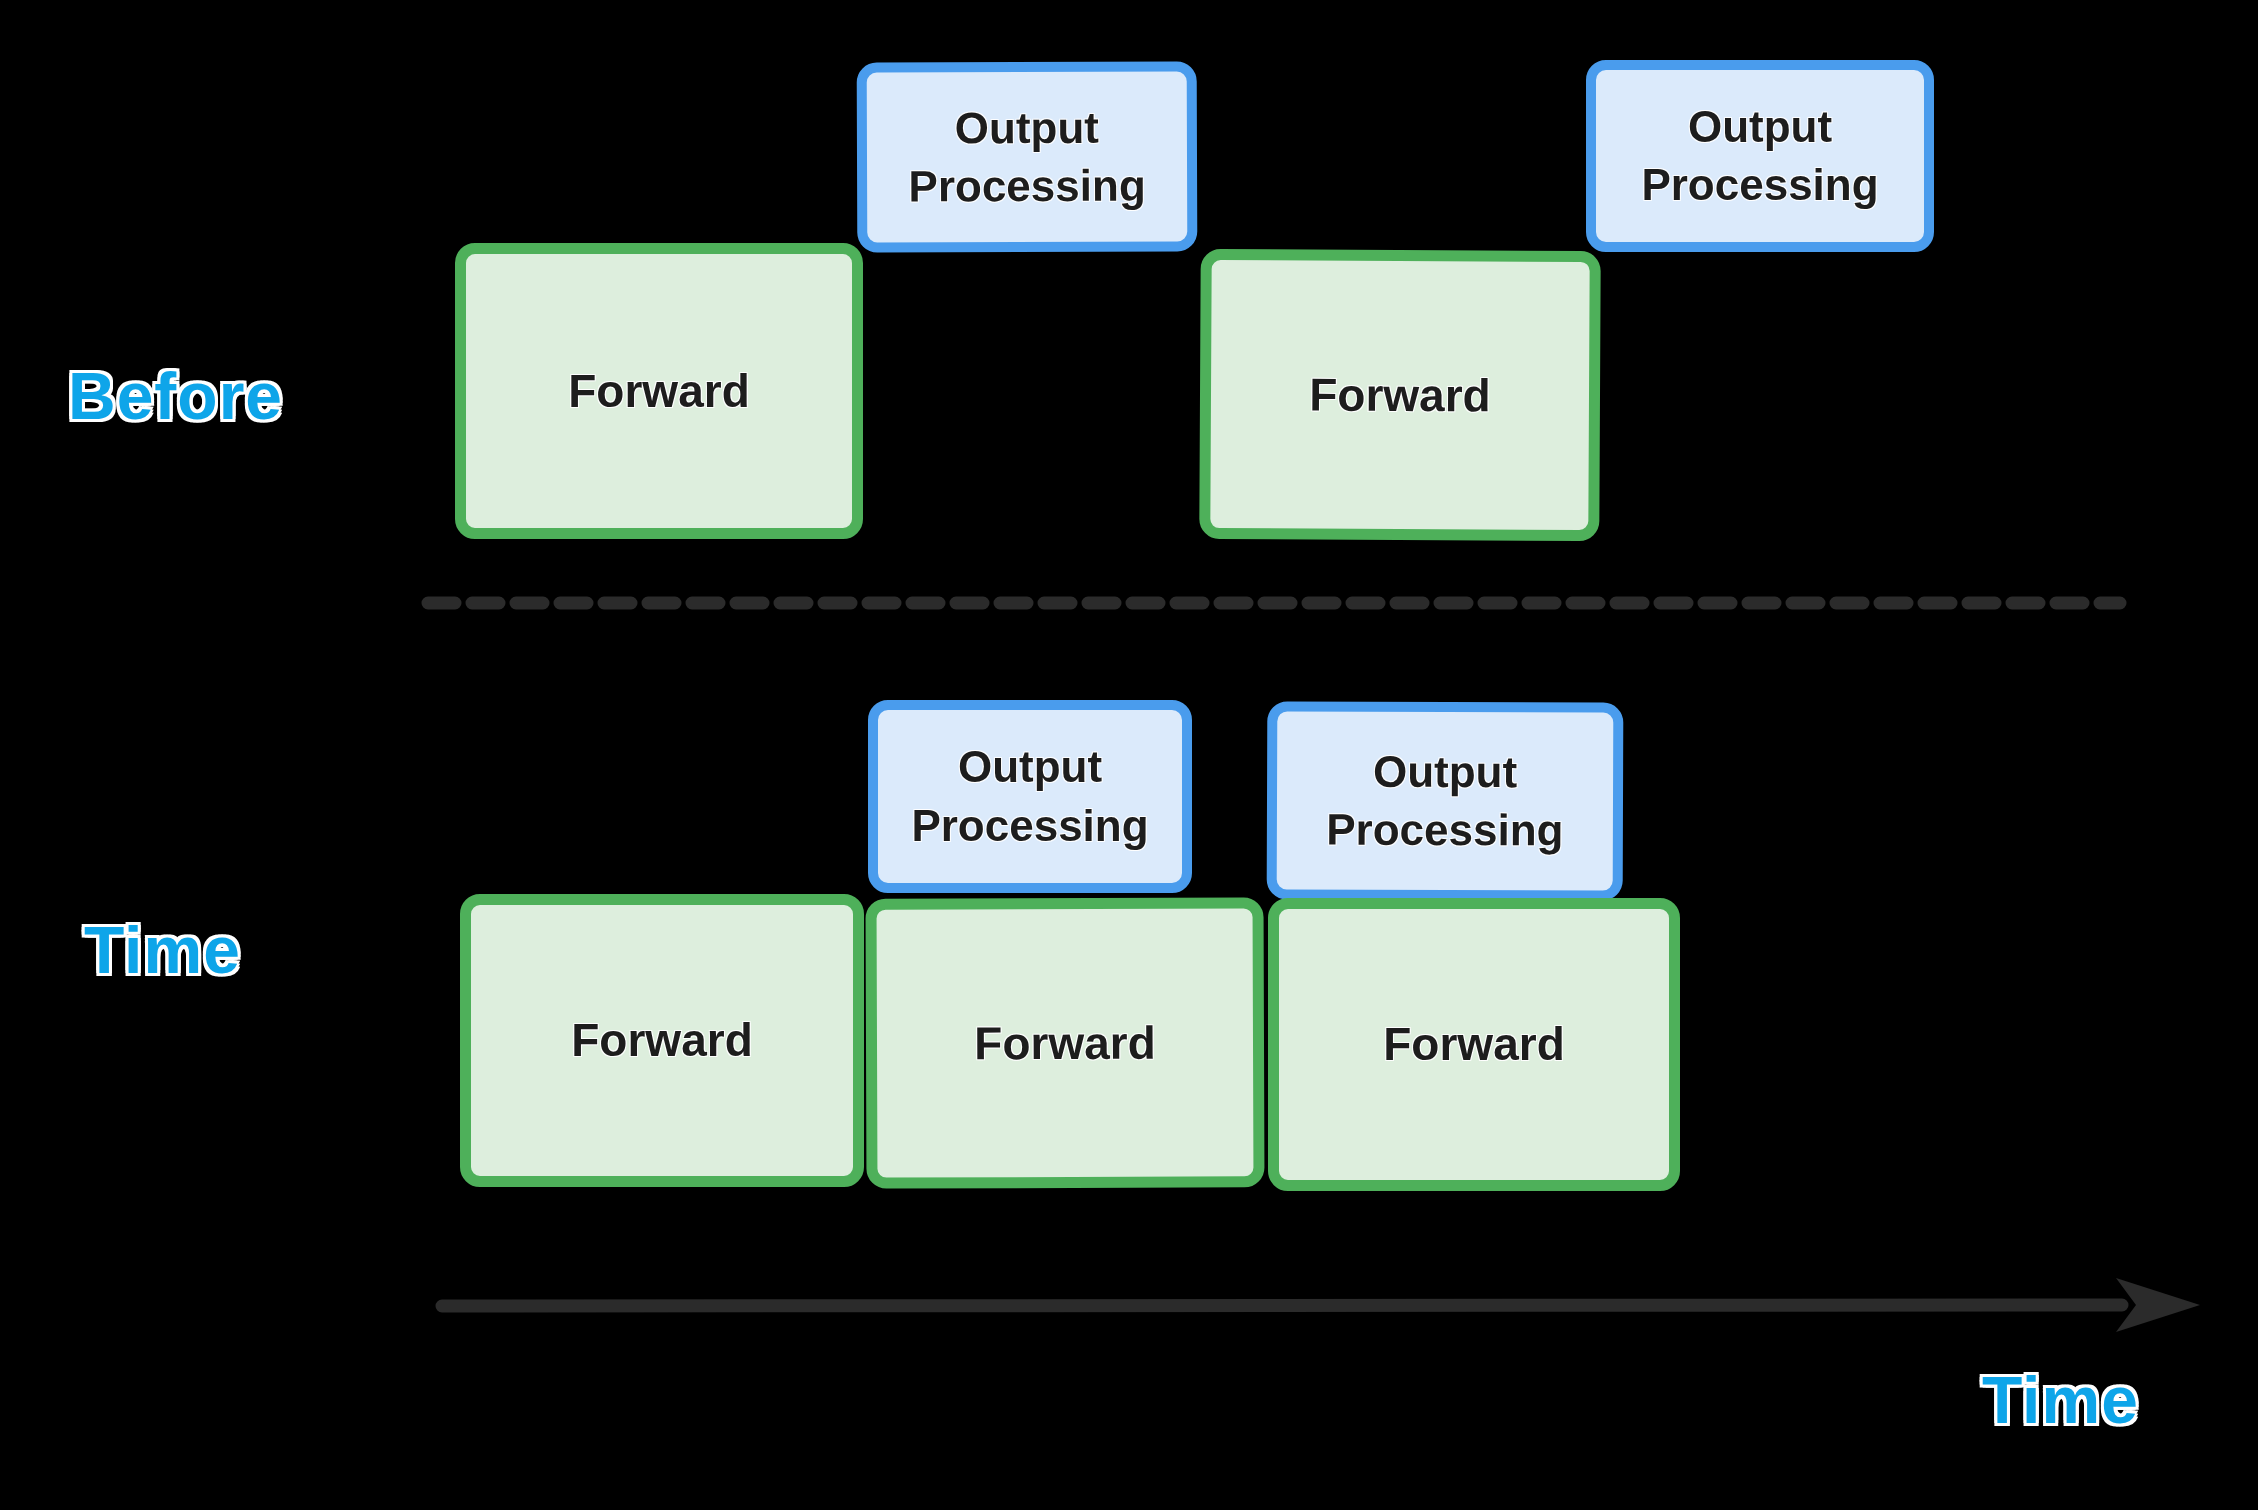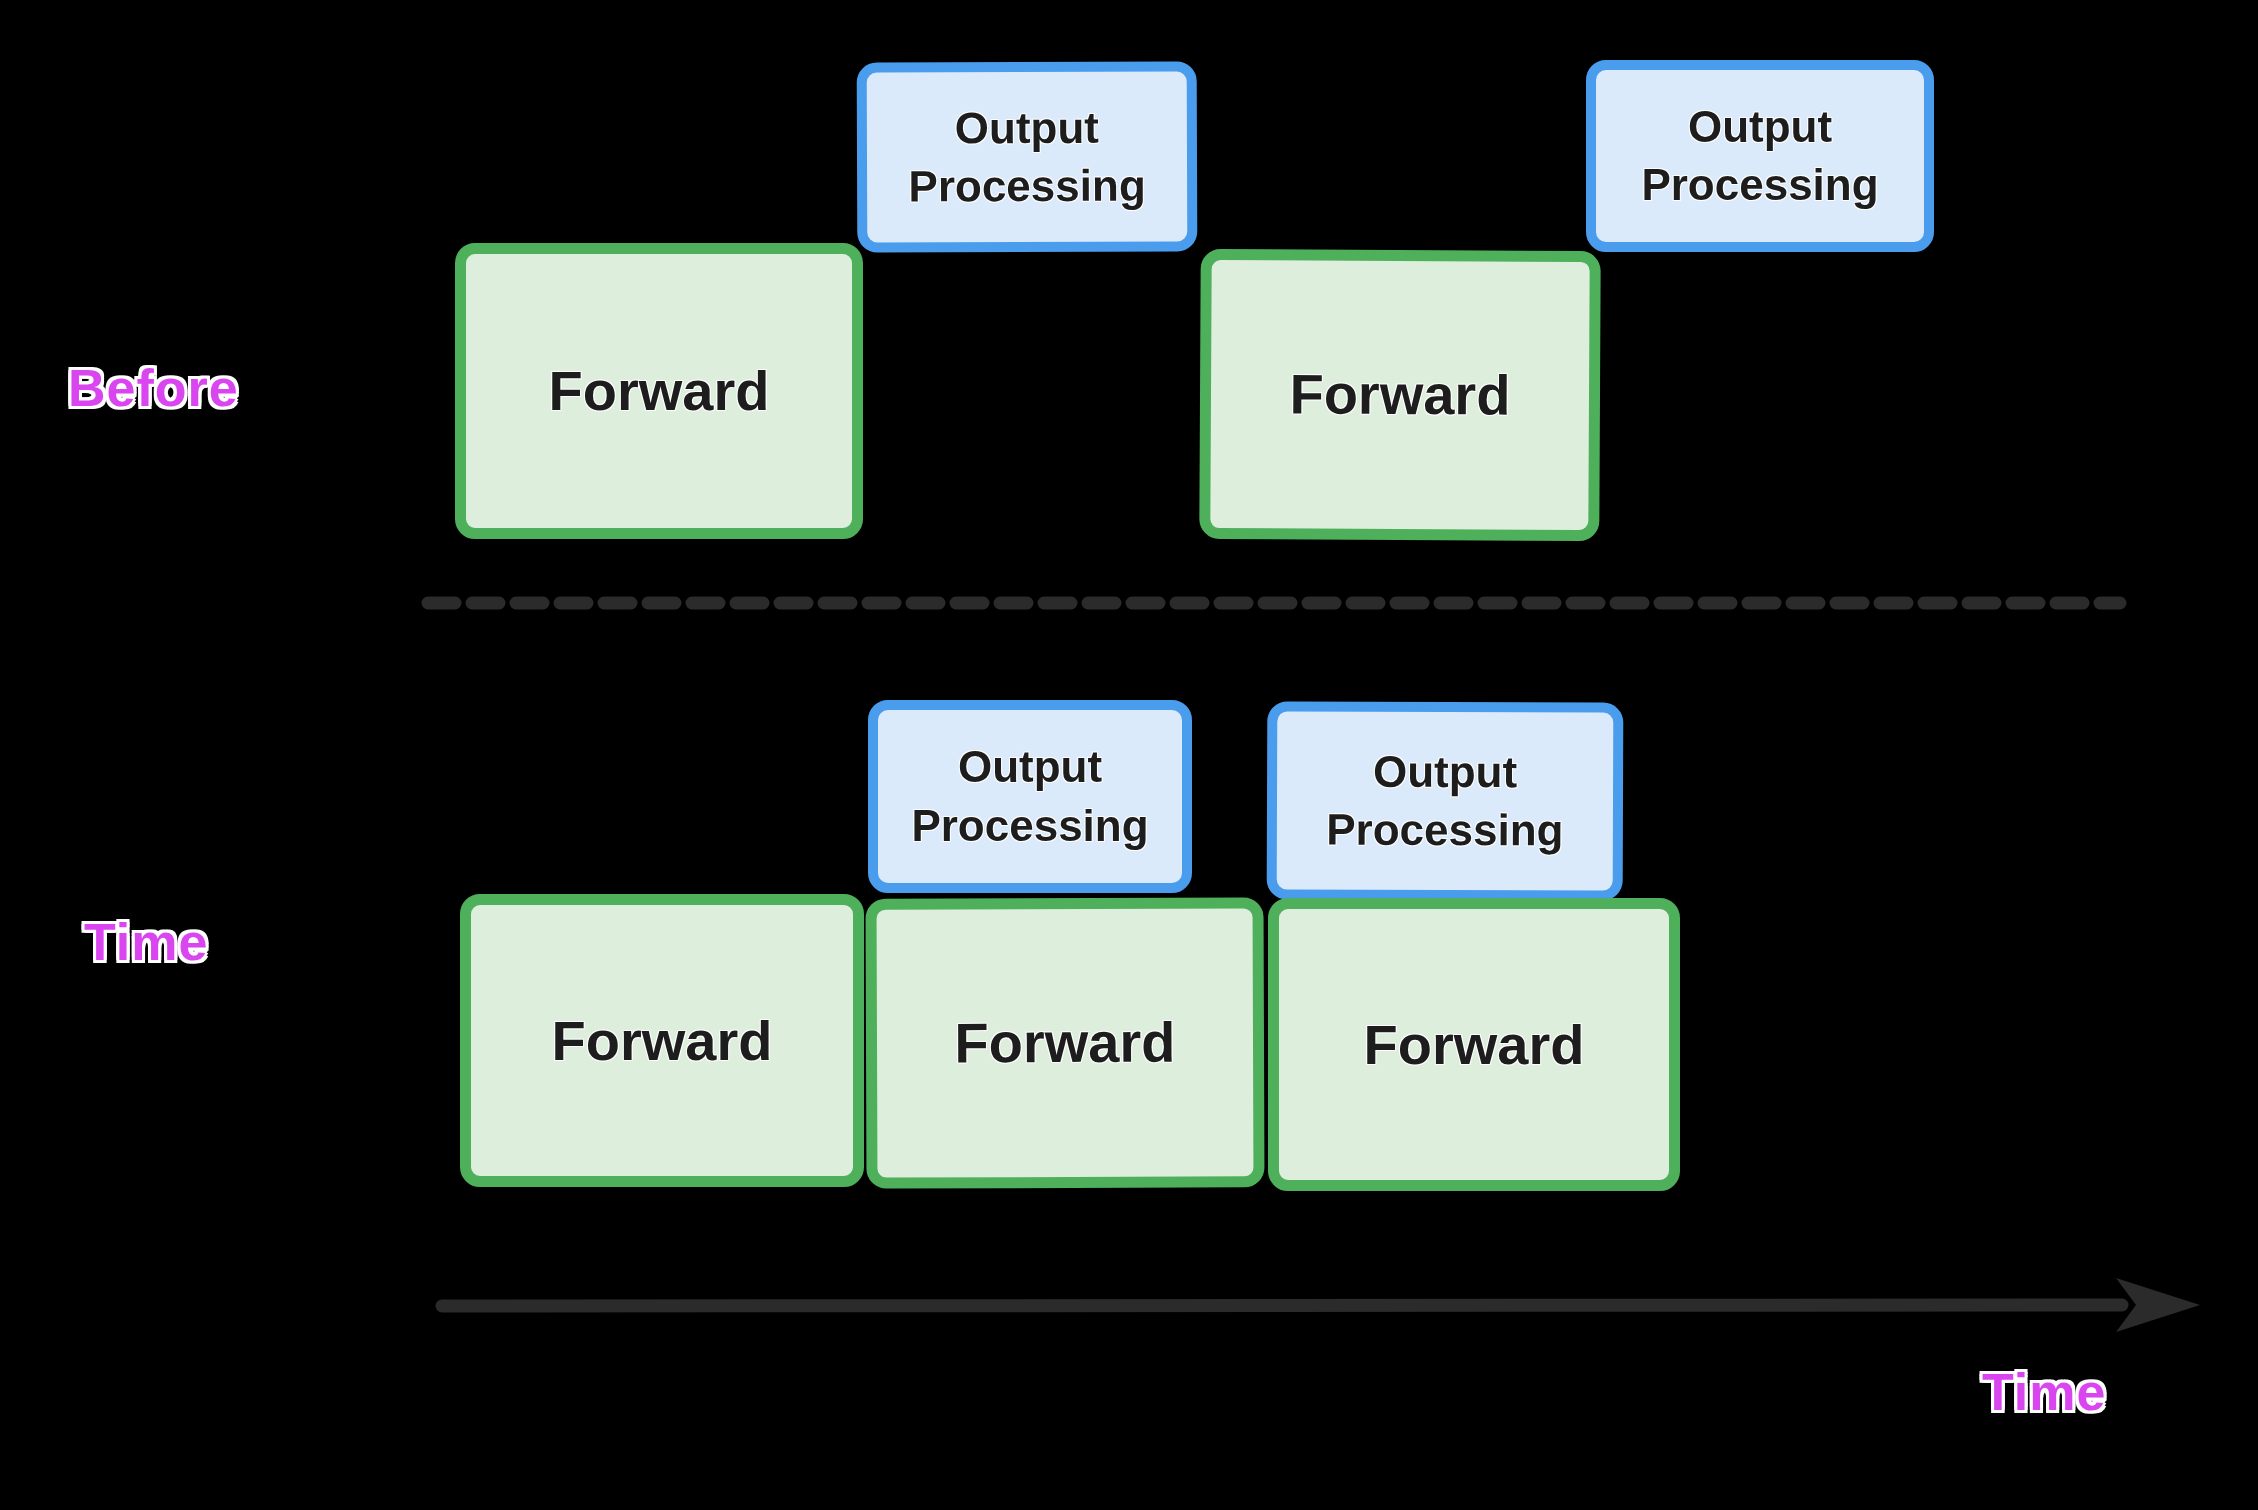--- a/index.html
+++ b/index.html
@@ -11,22 +11,22 @@
   #canvas {
     position: relative;
     width: 2258px;
     height: 1510px;
     background: #000000;
     overflow: hidden;
   }
   
   .row-label {
     position: absolute;
-    color: #d946ef;
-    font-size: 52px;
+    color: #0ea5e9;
+    font-size: 66px;
     font-weight: 700;
     letter-spacing: 1px;
     text-shadow:
       -3px -3px 0 #ffffff,  3px -3px 0 #ffffff,
       -3px  3px 0 #ffffff,  3px  3px 0 #ffffff,
        0   -3px 0 #ffffff,  0    3px 0 #ffffff,
       -3px  0   0 #ffffff,  3px  0   0 #ffffff;
     white-space: nowrap;
   }
   
@@ -50,21 +50,21 @@
   .box-text {
     color: #1d1d1d;
     font-weight: 700;
     line-height: 1.32;
     text-shadow:
       -1px -1px 0 rgba(255,255,255,0.85),
        1px -1px 0 rgba(255,255,255,0.85),
       -1px  1px 0 rgba(255,255,255,0.85),
        1px  1px 0 rgba(255,255,255,0.85);
   }
-  .forward .box-text { font-size: 56px; }
+  .forward .box-text { font-size: 46px; }
   .output  .box-text { font-size: 44px; padding: 0 28px; }
   
   svg { position: absolute; display: block; }
 </style>
 </head>
 <body>
 
 <div id="canvas">
 
   <div class="row-label" style="left:68px; top:358px;">Before</div>

